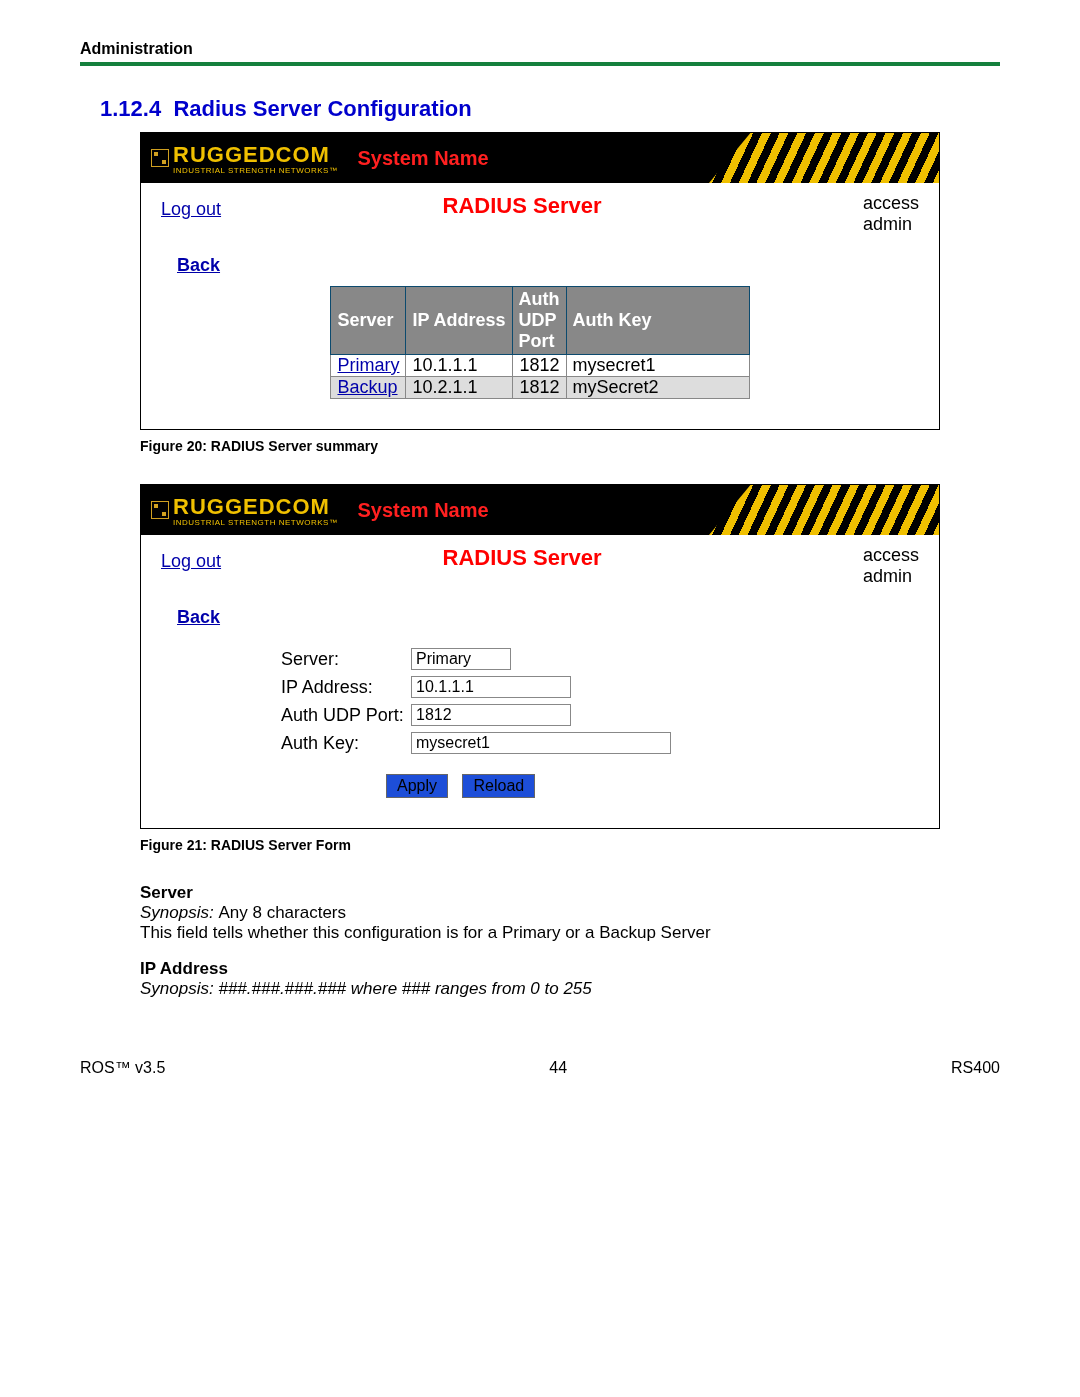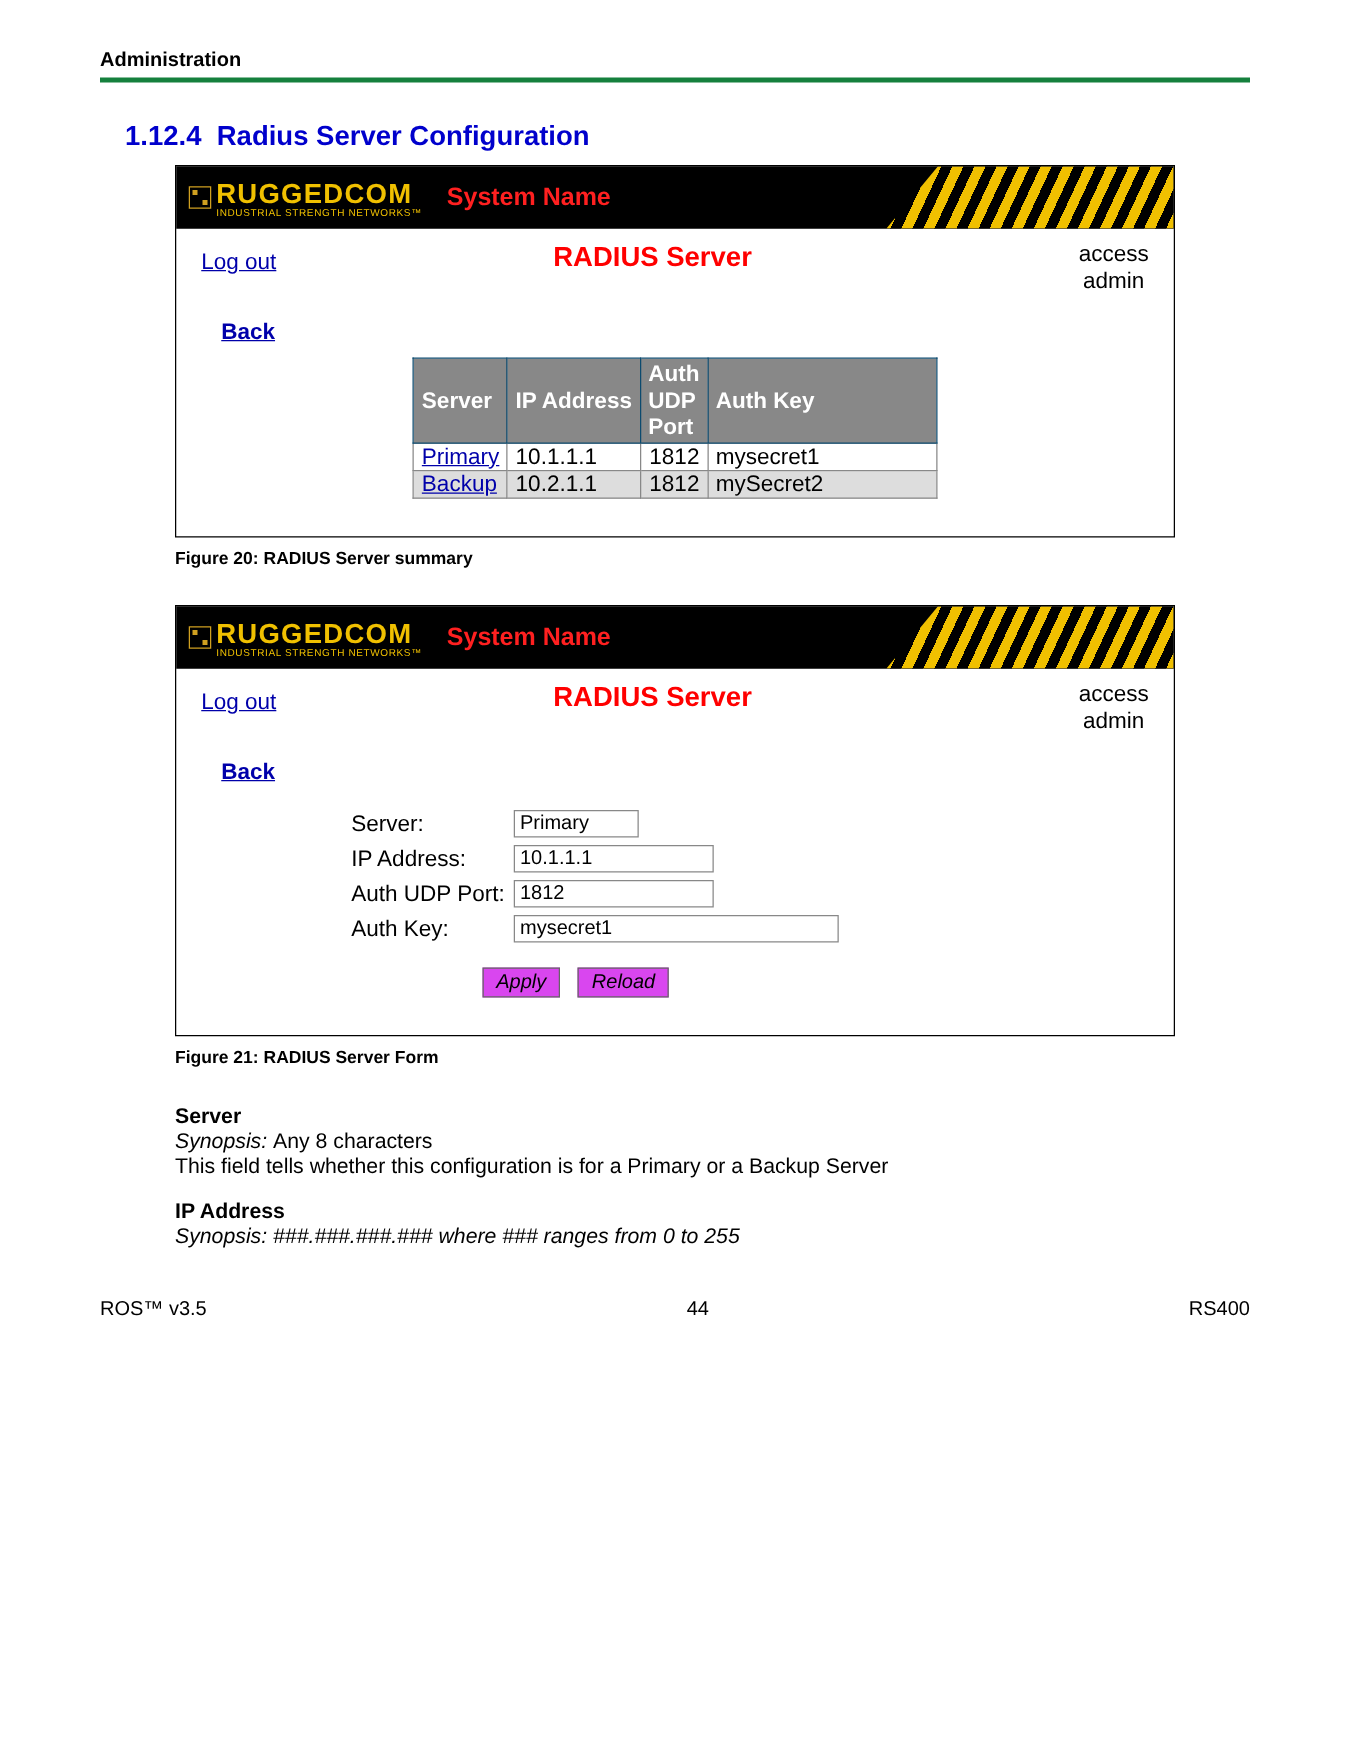--- a/index.html
+++ b/index.html
@@ -105,21 +105,21 @@
   }
   .page-title {
     color: #ff0000;
     font-weight: bold;
     font-size: 22px;
     flex: 1;
     text-align: center;
   }
   .access {
     font-size: 18px;
-    text-align: center;
+    text-align: left;
     white-space: pre;
     margin-left: 40px;
   }
   .back {
     color: #0000aa;
     text-decoration: underline;
     font-weight: bold;
     font-size: 18px;
     margin: 20px 0 10px 36px;
   }
@@ -169,38 +169,37 @@
     background: #fff;
   }
   .w-short { width: 100px; }
   .w-med   { width: 160px; }
   .w-long  { width: 260px; }
   .button-row {
     margin: 20px 0 0 245px;
   }
   .btn {
     border: 1px solid #666;
-    background: #d946ef;
+    background: #1d4ed8;
     padding: 2px 10px;
     font-size: 16px;
     margin-right: 10px;
     display: inline-block;
-    font-style: italic;
   }
   .doc-body {
     margin-left: 60px;
     margin-right: 60px;
     font-size: 17px;
   }
   .doc-body .field-name { font-weight: bold; margin-top: 16px; }
   .doc-body .italic { font-style: italic; }
   .footer {
     display: flex;
     justify-content: space-between;
-    margin-top: 40px;
+    margin-top: 60px;
     font-size: 16px;
   }
 </style>
 </head>
 <body>
 
 <div class="page-header">Administration</div>
 
 <div class="section-title">
   <span>1.12.4</span>&nbsp;

